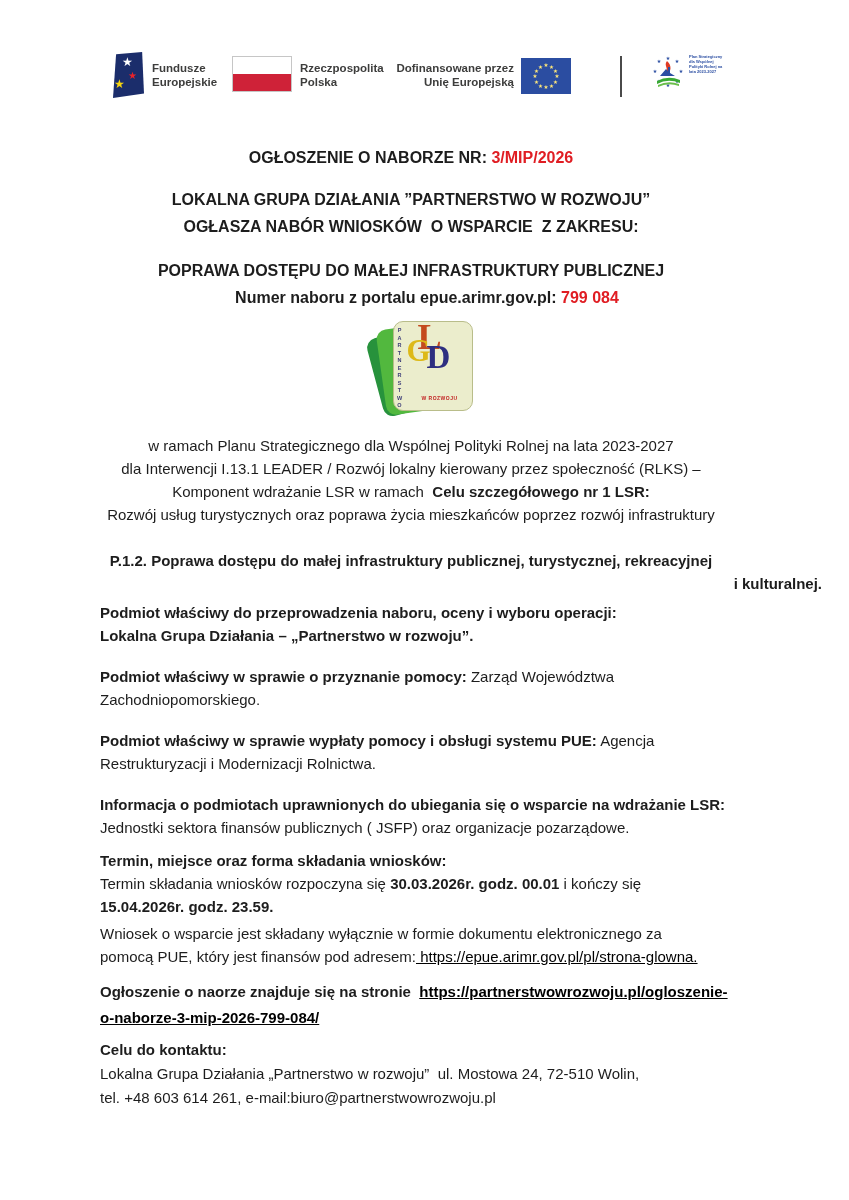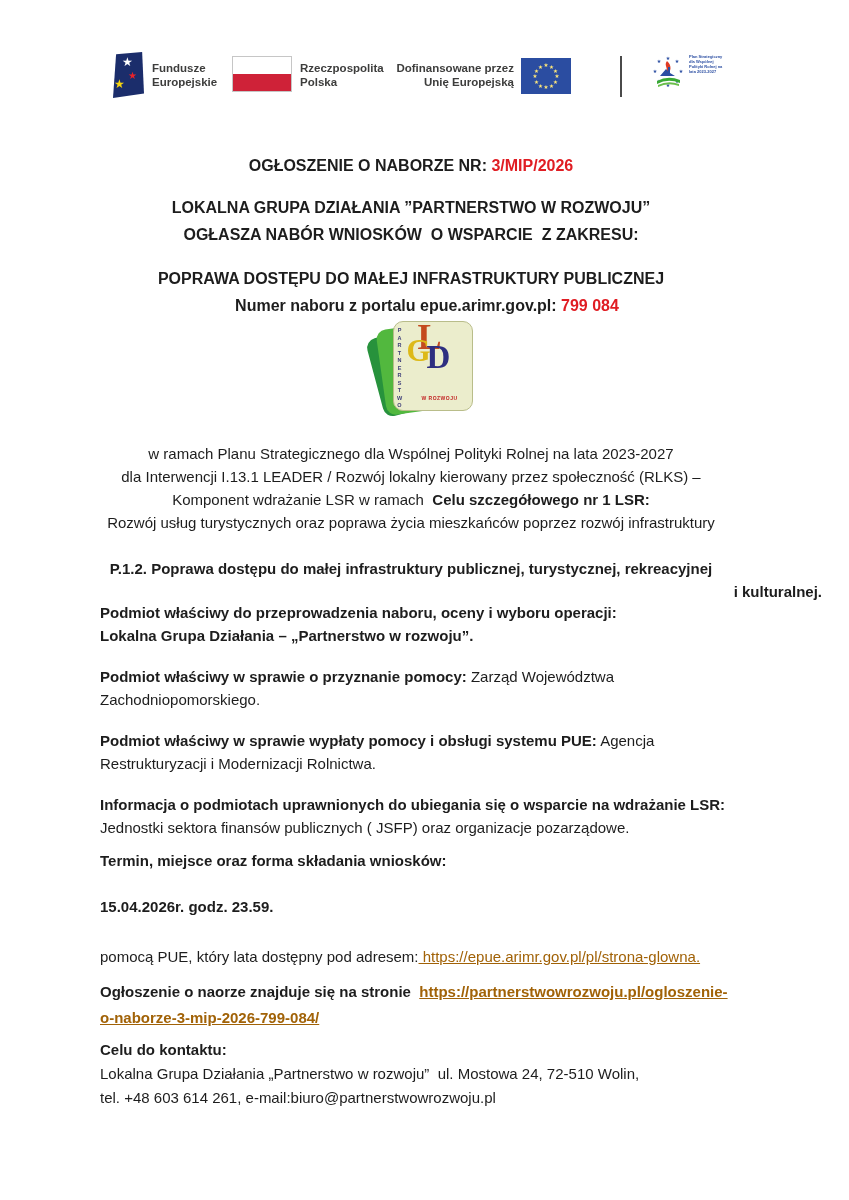--- a/index.html
+++ b/index.html
@@ -1,22 +1,22 @@
 <!DOCTYPE html>
 <html><head>
 <meta charset="utf-8">
 <style>
   html,body{margin:0;padding:0;background:#ffffff;}
   .page{position:relative;width:849px;height:1200px;background:#ffffff;overflow:hidden;
         font-family:"Liberation Sans",sans-serif;color:#1d1d1d;}
   .line{position:absolute;left:100px;width:700px;font-size:15px;line-height:23px;white-space:pre;}
-  .center{left:0;width:822px;text-align:center;margin-top:8px;}
+  .center{left:0;width:822px;text-align:center;}
   .b{font-weight:bold;}
   .red{color:#e01d23;}
-  .link{color:#a16207;text-decoration:underline;}
+  .link{color:#000000;text-decoration:underline;}
   .title-size{font-size:16px;}
   
   .fe-flag{position:absolute;left:113px;top:52px;width:31px;height:46px;background:#1b2d6b;
            clip-path:polygon(10% 5%,94% 0,100% 90%,0 100%);}
   .fe-flag .st{position:absolute;line-height:1;}
   .logo-text{position:absolute;font-size:11.5px;line-height:14px;font-weight:bold;color:#3d3d3c;white-space:pre;}
   .pl-flag{position:absolute;left:232px;top:56px;width:60px;height:36px;border:1px solid #c6c6c6;box-sizing:border-box;}
   .pl-flag .white{height:50%;background:#ffffff;}
   .pl-flag .redp{height:50%;background:#cf2238;}
   .eu-flag{position:absolute;left:521px;top:58px;}
@@ -133,23 +133,25 @@
   <div class="line" style="top:665px;"><span class="b">Podmiot właściwy w sprawie o przyznanie pomocy:</span><span> Zarząd Województwa</span></div>
   <div class="line" style="top:688px;">Zachodniopomorskiego.</div>
 
   <div class="line" style="top:729px;"><span class="b">Podmiot właściwy w sprawie wypłaty pomocy i obsługi systemu PUE:</span><span> Agencja</span></div>
   <div class="line" style="top:752px;">Restrukturyzacji i Modernizacji Rolnictwa.</div>
 
   <div class="line b" style="top:793px;">Informacja o podmiotach uprawnionych do ubiegania się o wsparcie na wdrażanie LSR:</div>
   <div class="line" style="top:816px;">Jednostki sektora finansów publicznych ( JSFP) oraz organizacje pozarządowe.</div>
 
   <div class="line b" style="top:849px;">Termin, miejsce oraz forma składania wniosków:</div>
+  <div class="line" style="top:872px;"><span>Termin składania wniosków rozpoczyna się </span><span class="b">30.03.2026r. godz. 00.01</span><span> i kończy się</span></div>
   <div class="line b" style="top:895px;">15.04.2026r. godz. 23.59.</div>
 
-  <div class="line" style="top:945px;"><span>pomocą PUE, który lata dostępny pod adresem:</span><a class="link" href="#"> https://epue.arimr.gov.pl/pl/strona-glowna.</a></div>
+  <div class="line" style="top:922px;">Wniosek o wsparcie jest składany wyłącznie w formie dokumentu elektronicznego za</div>
+  <div class="line" style="top:945px;"><span>pomocą PUE, który jest finansów pod adresem:</span><a class="link" href="#"> https://epue.arimr.gov.pl/pl/strona-glowna.</a></div>
 
   <div class="line" style="top:980px;"><span class="b">Ogłoszenie o naorze znajduje się na stronie  </span><a class="link b" href="#">https://partnerstwowrozwoju.pl/ogloszenie-</a></div>
   <div class="line" style="top:1006px;"><a class="link b" href="#">o-naborze-3-mip-2026-799-084/</a></div>
 
   <div class="line b" style="top:1038px;">Celu do kontaktu:</div>
   <div class="line" style="top:1062px;">Lokalna Grupa Działania „Partnerstwo w rozwoju”  ul. Mostowa 24, 72-510 Wolin,</div>
   <div class="line" style="top:1086px;">tel. +48 603 614 261, e-mail:biuro@partnerstwowrozwoju.pl</div>
 
 </div>
 

